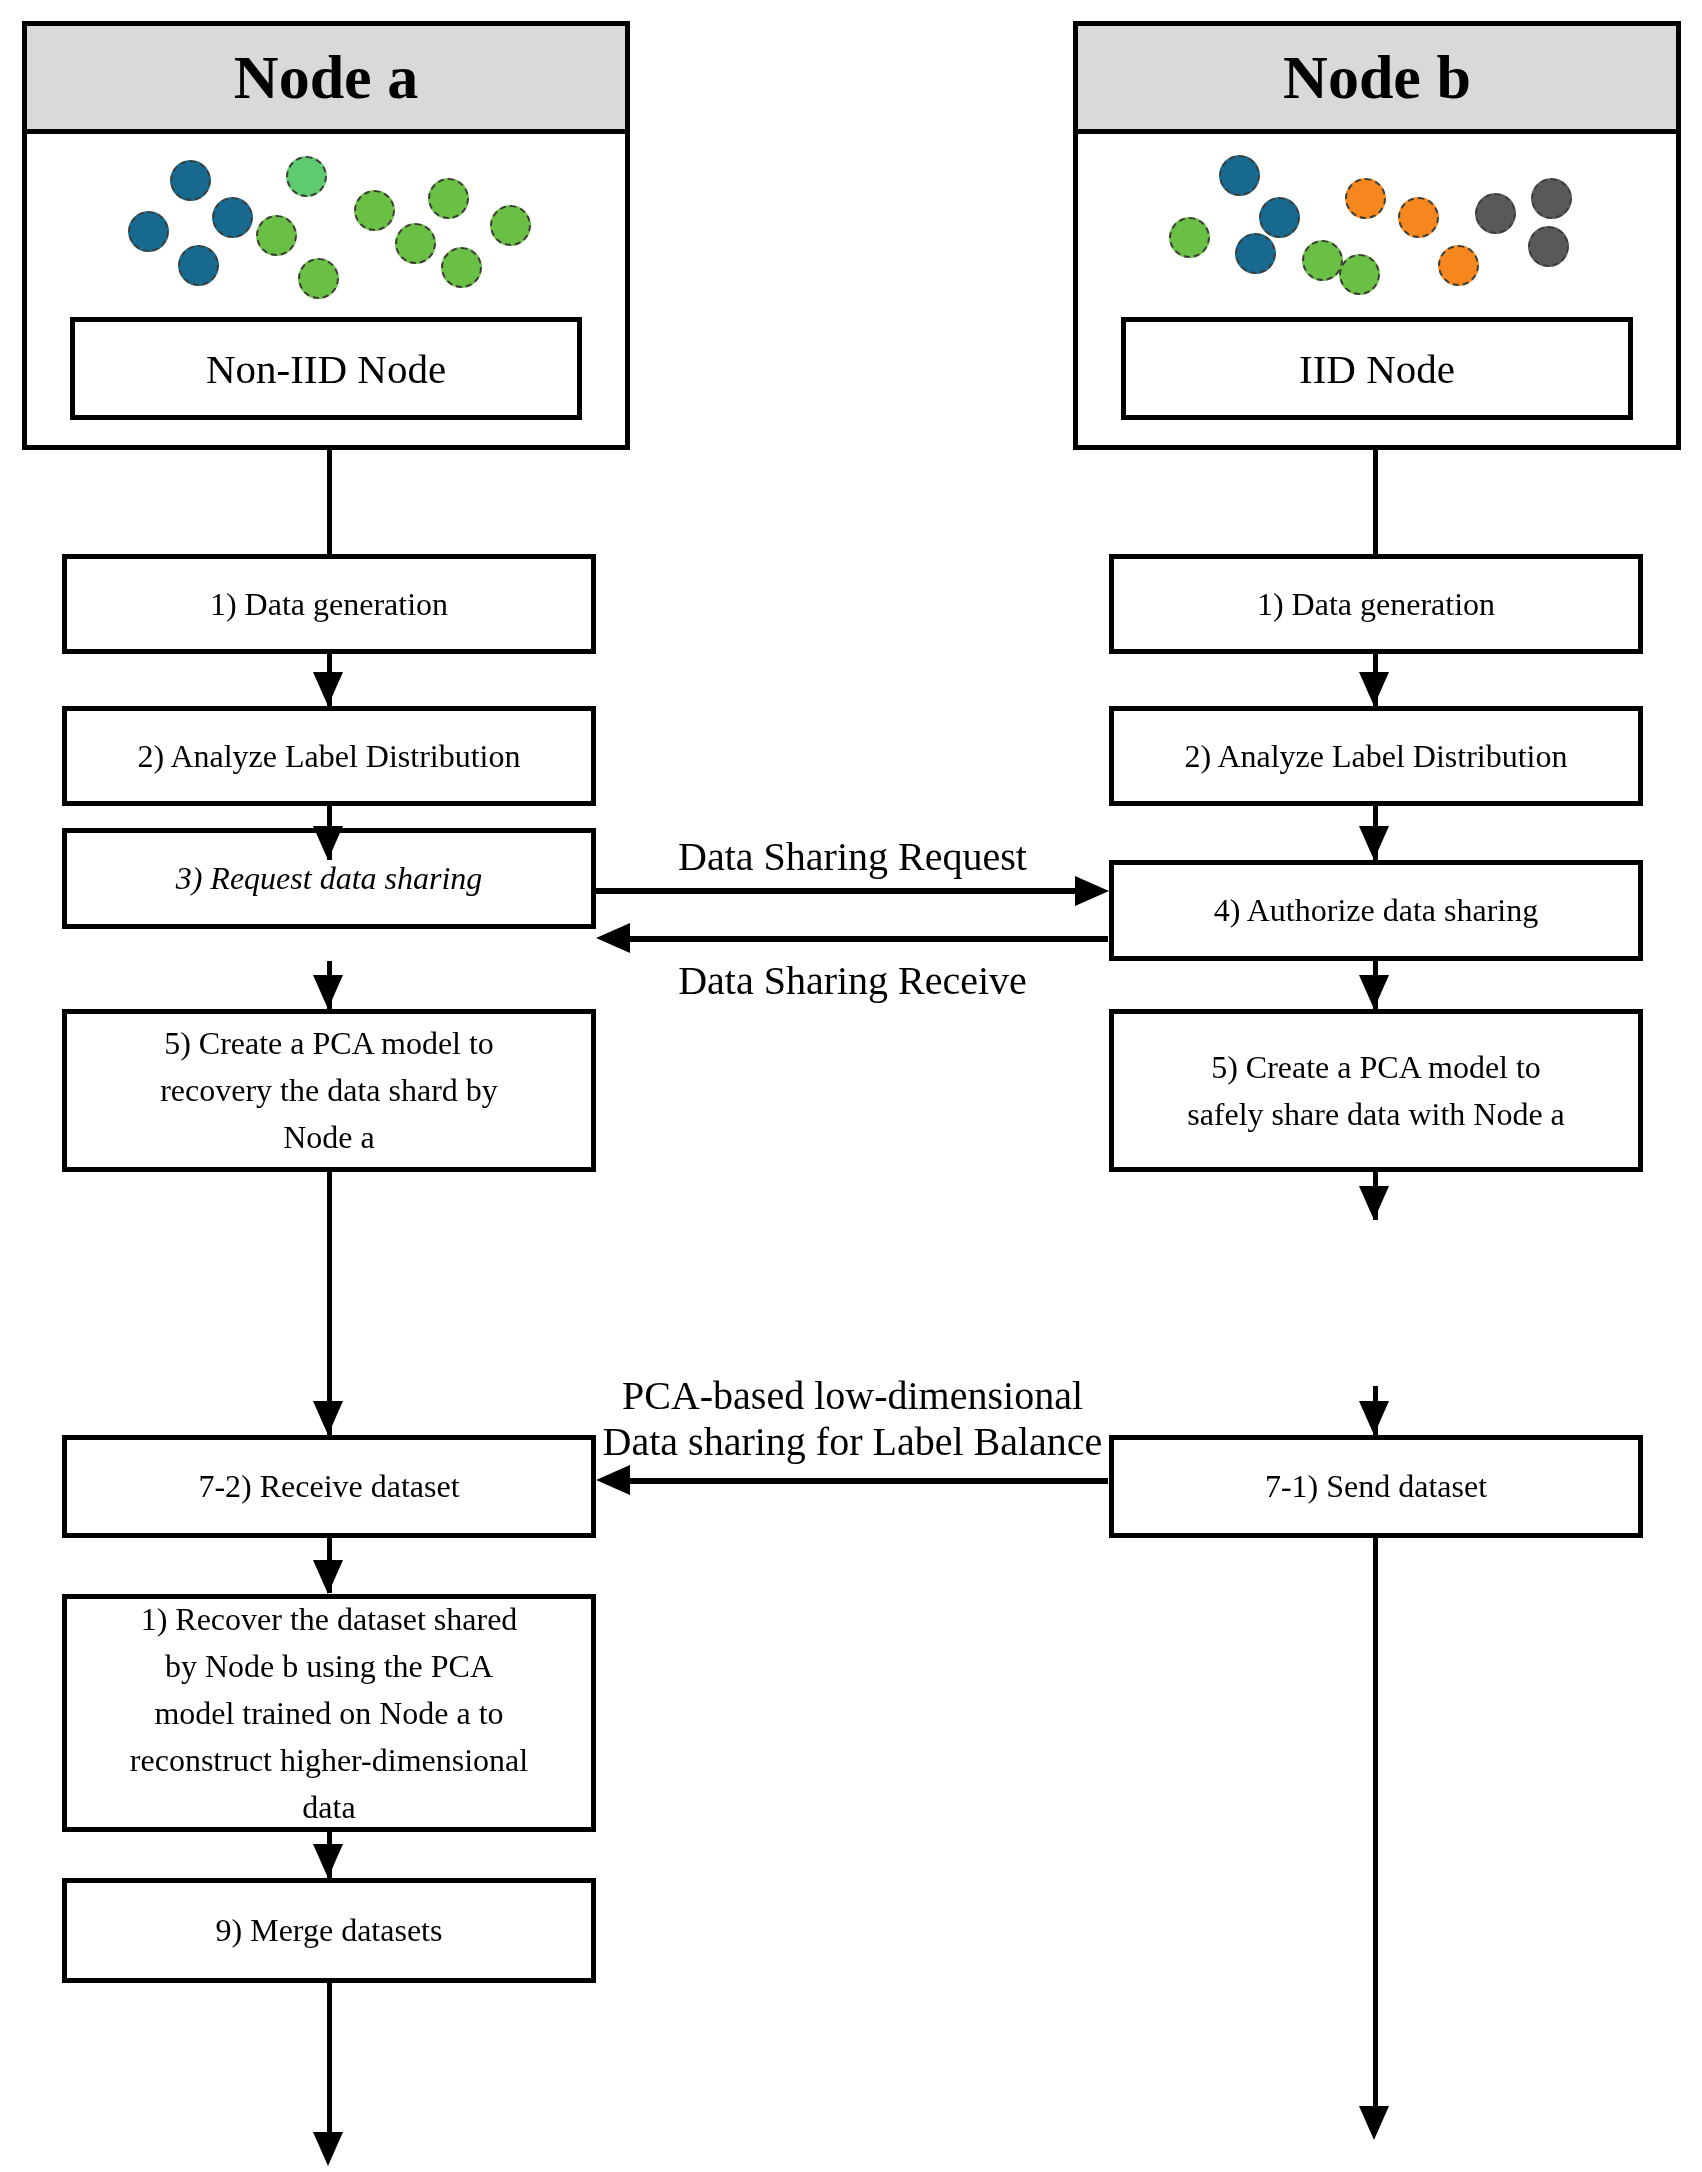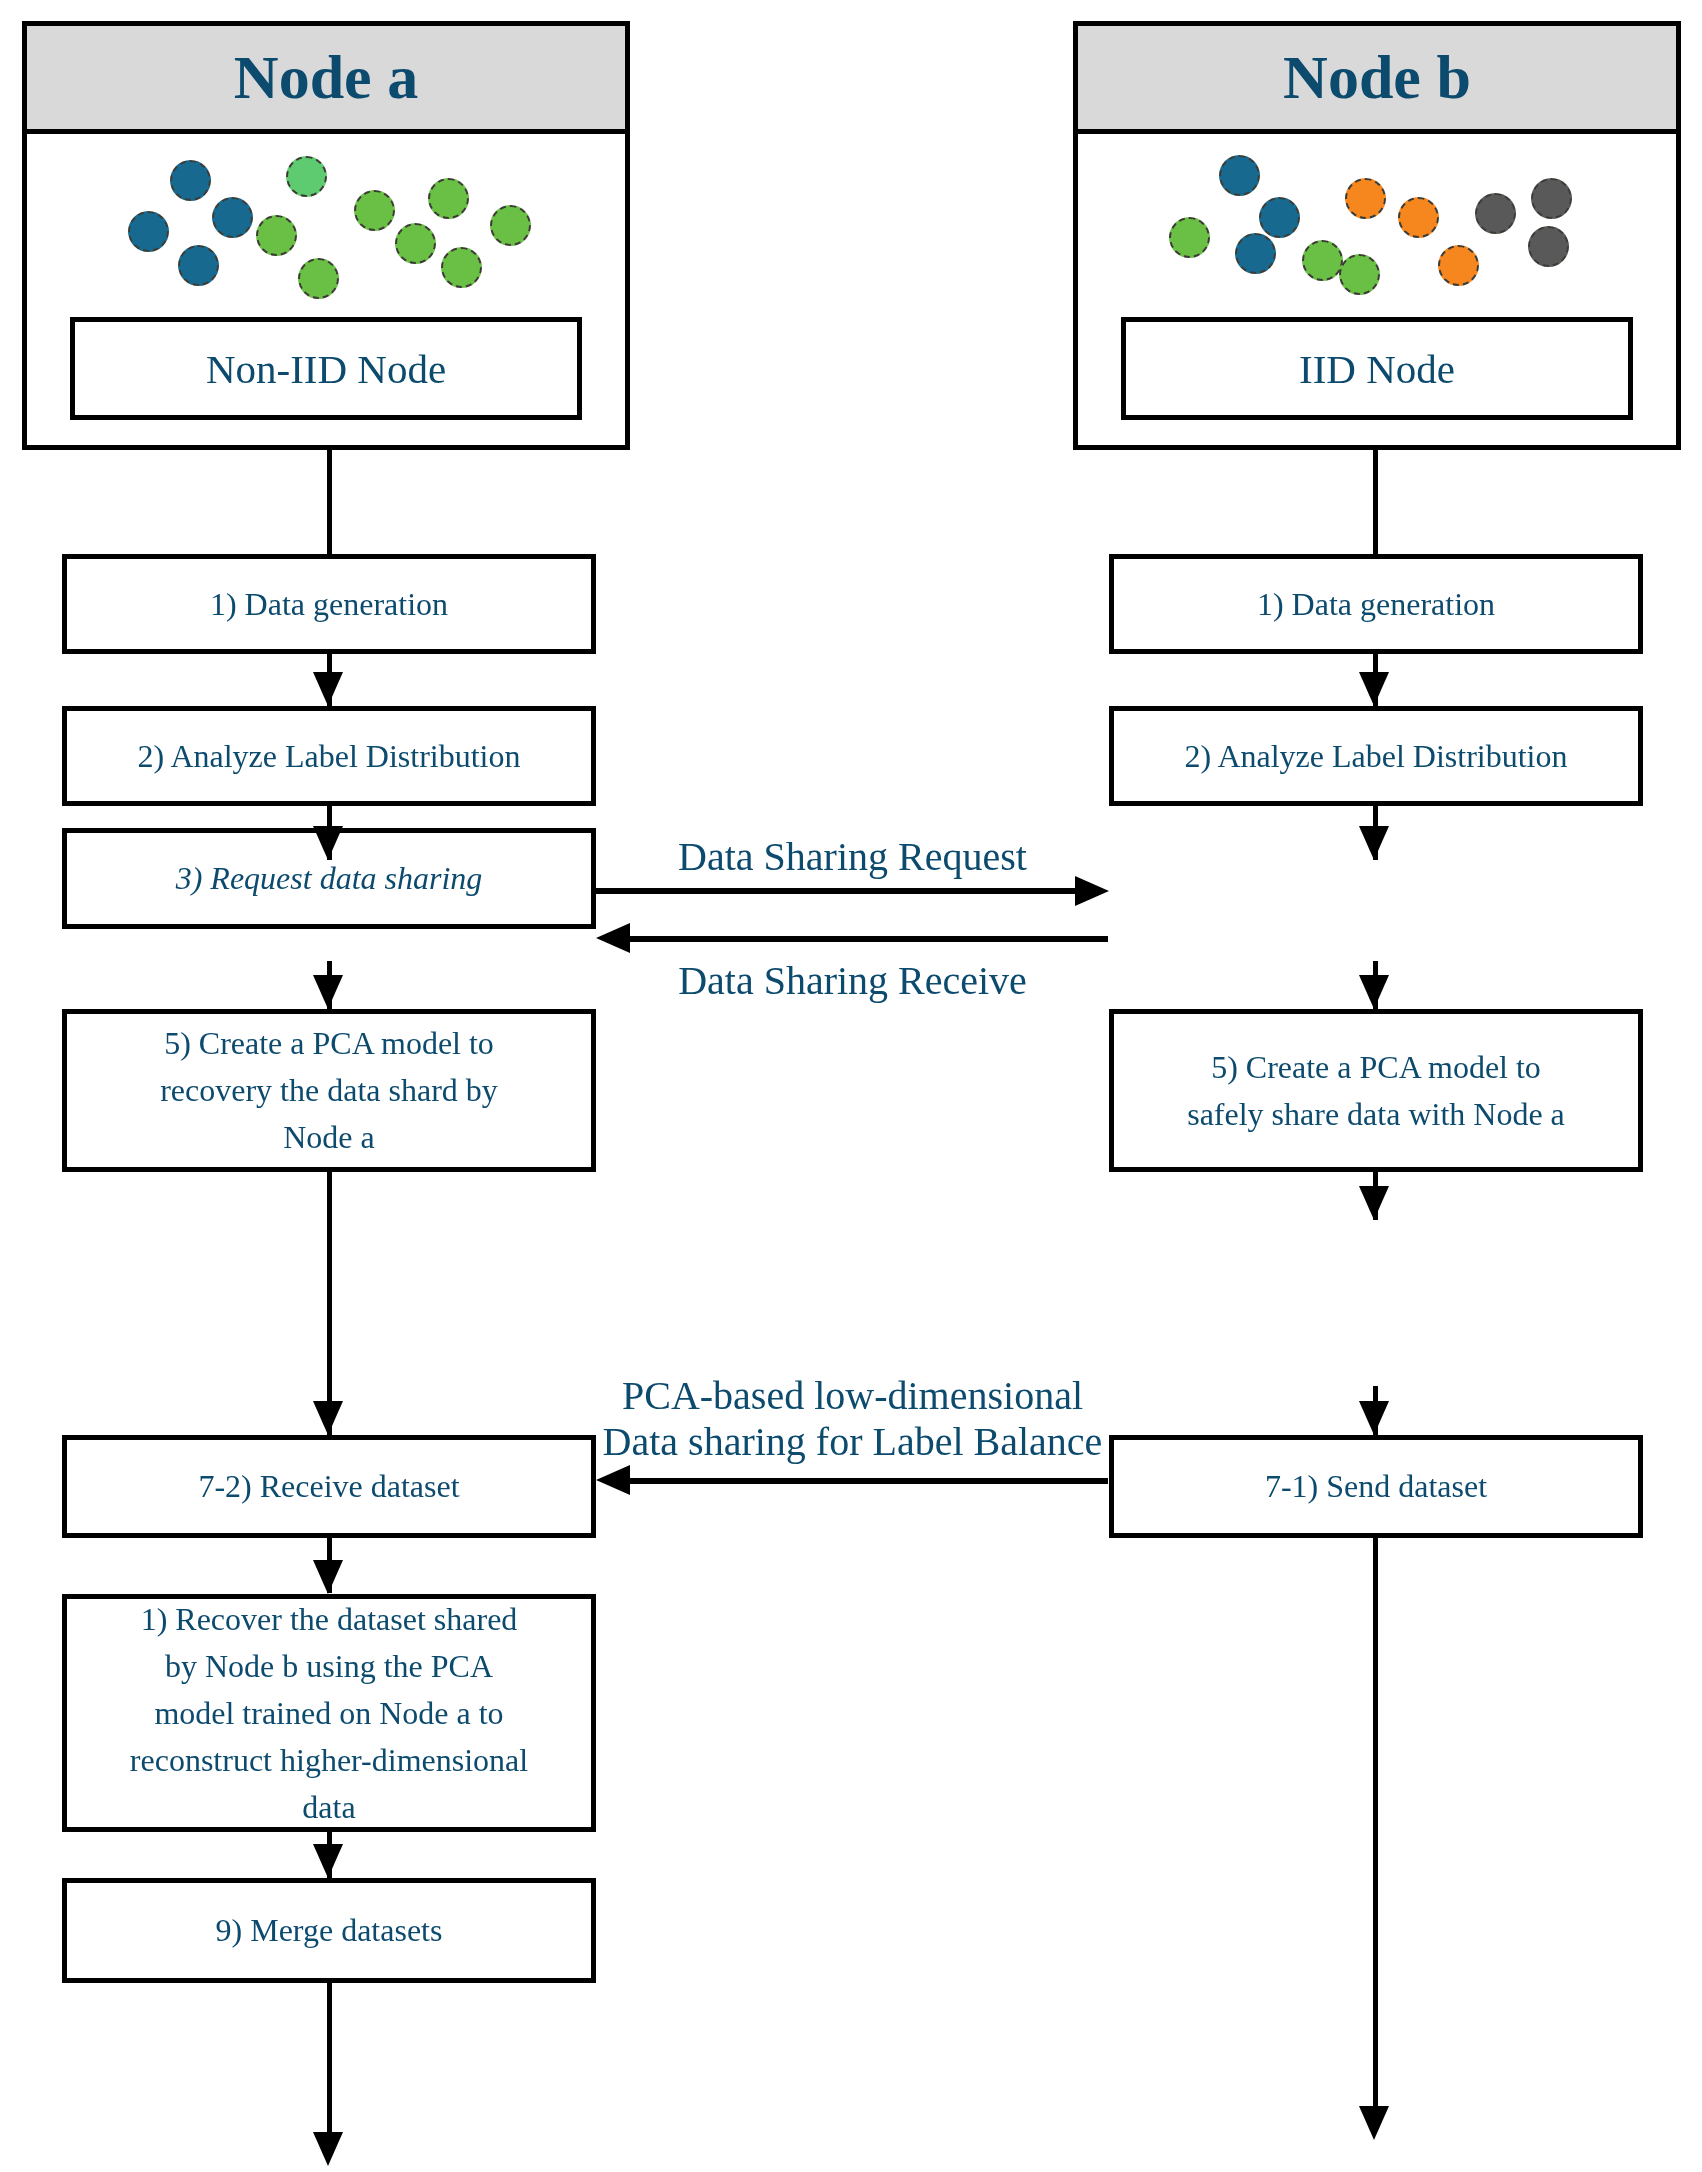--- a/index.html
+++ b/index.html
@@ -1,21 +1,21 @@
 <!DOCTYPE html>
 <html style="font-size:12px"><head>
 <meta charset="utf-8">
 <style>
   html,body { margin:0; padding:0; background:#ffffff; }
   #figure {
     position:relative;
     width:1699px; height:2172px;
     background:#ffffff;
     font-family:"Liberation Serif", serif;
-    color:#0c4a6e;
+    color:#000000;
     overflow:hidden;
   }
   
   .nodebox {
     position:absolute; top:21px; width:608px; height:429px;
     border:5.2px solid #000; box-sizing:border-box; background:#fff;
   }
   .nodebox .header {
     position:absolute; left:0; right:0; top:0; height:103px;
     border-bottom:5.2px solid #000;
@@ -123,20 +123,21 @@
   <div class="box" style="left:62px; top:1435px; height:103px;">7-2) Receive dataset</div>
   <div class="box" style="left:62px; top:1594px; height:238px;">1) Recover the dataset shared
 by Node b using the PCA
 model trained on Node a to
 reconstruct higher-dimensional
 data</div>
   <div class="box" style="left:62px; top:1878px; height:105px;">9) Merge datasets</div>
 
   <div class="box" style="left:1109px; top:554px;  height:100px;">1) Data generation</div>
   <div class="box" style="left:1109px; top:706px;  height:100px;">2) Analyze Label Distribution</div>
+  <div class="box" style="left:1109px; top:860px; height:101px;">4) Authorize data sharing</div>
   <div class="box" style="left:1109px; top:1009px; height:163px;">5) Create a PCA model to
 safely share data with Node a</div>
   <div class="box" style="left:1109px; top:1435px; height:103px;">7-1) Send dataset</div>
 
   <div class="vline" style="left:327px; top:449px;  height:105px;"></div>
   <div class="vline" style="left:327px; top:654px;  height:52px;"></div>
   <div class="head-down" style="left:313px; top:672px;"></div>
   <div class="vline" style="left:327px; top:806px; height:54px;"></div>
   <div class="head-down" style="left:313px; top:826px;"></div>
   <div class="vline" style="left:327px; top:961px; height:48px;"></div>

